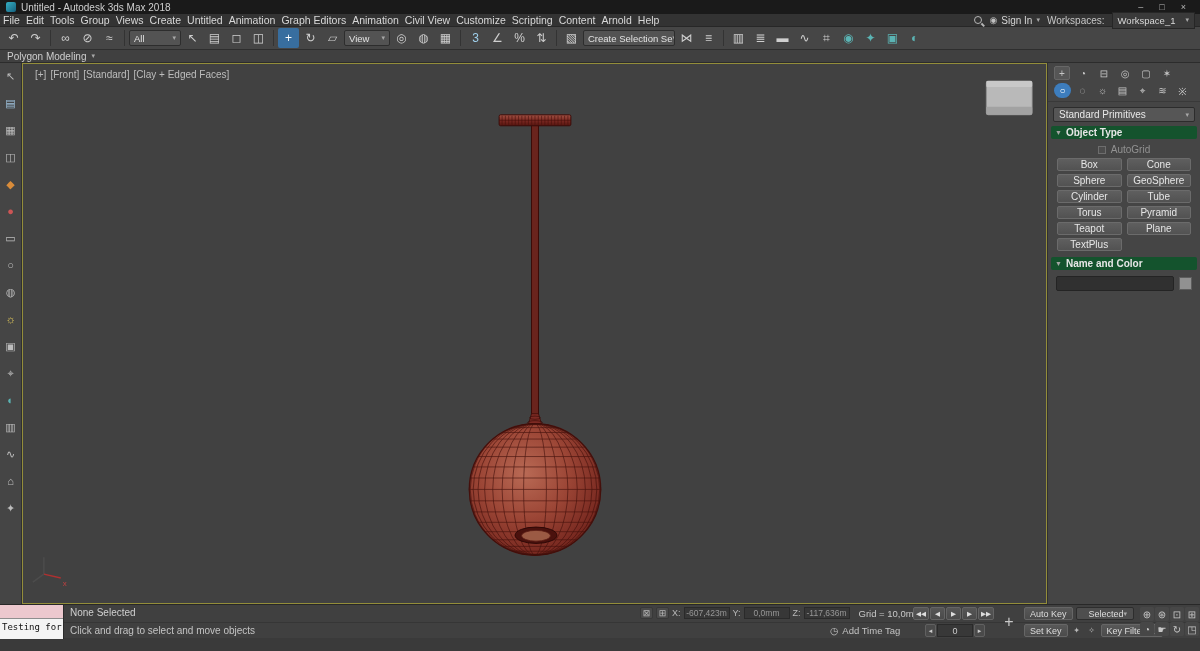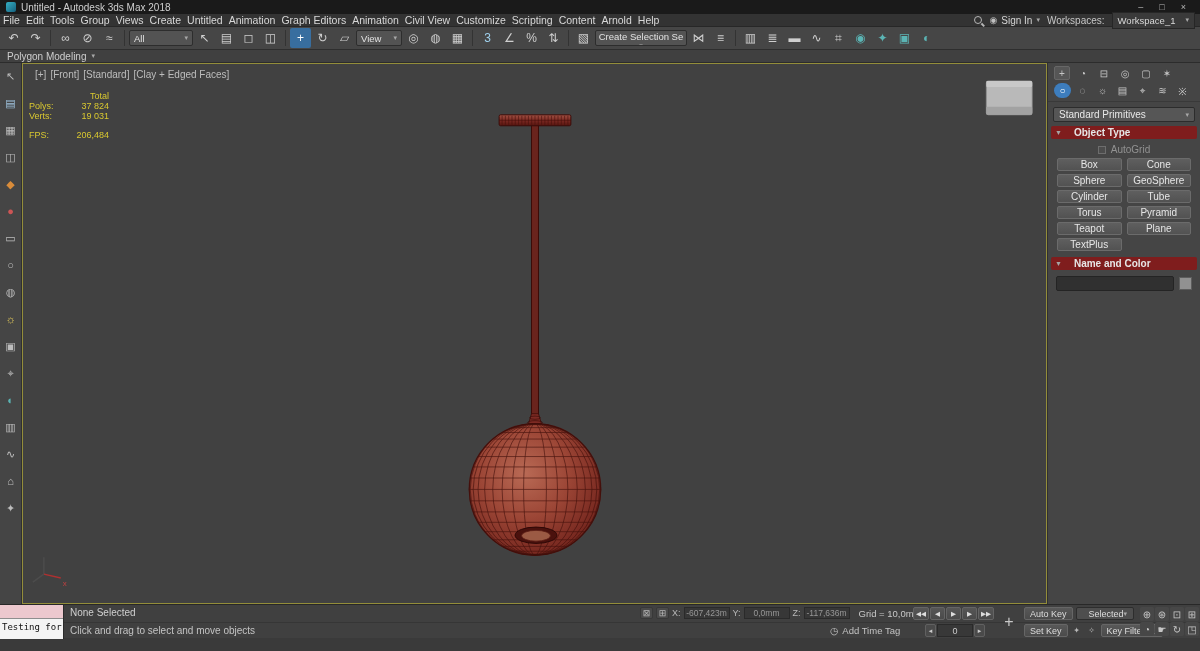--- a/index.html
+++ b/index.html
@@ -54,21 +54,21 @@
 
   
   .cmdpanel{width:153px;background:#454545;border-left:1px solid #303030;flex:none;font-size:10px}
   .cp-tabs{display:flex;gap:5px;padding:3px 4px 1px 6px}
   .cp-tab{width:16px;height:14px;display:flex;align-items:center;justify-content:center;color:#c6c6c6;font-size:10px;border-radius:2px}
   .cp-tab.active{background:#565656;border:1px solid #676767}
   .cp-cats{display:flex;gap:3px;padding:2px 4px 3px 6px;border-bottom:1px solid #393939}
   .cp-cat{width:17px;height:15px;display:flex;align-items:center;justify-content:center;color:#c6c6c6;font-size:10px;border-radius:8px}
   .cp-cat.active{background:#3d7dbd;color:#fff}
   .cp-dd{height:15px;background:#565656;border:1px solid #2c2c2c;border-radius:2px;margin:5px 5px 4px 5px;display:flex;align-items:center;justify-content:space-between;padding:0 5px;color:#e8e8e8;font-size:10px}
-  .rollout-hd{height:13px;background:#7f1d1d;border-radius:2px;margin:3px 3px 0 3px;display:flex;align-items:center;gap:12px;padding:0 4px;color:#e6e6e6;font-weight:bold;font-size:10px}
+  .rollout-hd{height:13px;background:#14532d;border-radius:2px;margin:3px 3px 0 3px;display:flex;align-items:center;gap:4px;padding:0 4px;color:#e6e6e6;font-weight:bold;font-size:10px}
   .rollout-hd .tri{font-size:7px;color:#a5a5a5;font-weight:normal}
   .autogrid{display:flex;align-items:center;justify-content:center;gap:5px;color:#929292;margin:5px 0 2px 0}
   .cbx{width:8px;height:8px;background:#4c4c4c;border:1px solid #6d6d6d}
   .cp-grid{display:grid;grid-template-columns:1fr 1fr;gap:3px 5px;margin:3px 9px 6px 9px}
   .cp-btn{height:13px;background:linear-gradient(#5f5f5f,#525252);border:1px solid #6b6b6b;border-radius:2px;color:#e6e6e6;font-size:10px;line-height:11px;cursor:default}
   .nc-body{display:flex;align-items:center;gap:5px;margin:6px 8px}
   .nc-input{flex:1;height:15px;background:#303030;border:1px solid #242424;border-radius:2px}
   .nc-swatch{width:13px;height:13px;background:#919191;border:1px solid #5d5d5d;flex:none}
 
   
@@ -149,21 +149,21 @@
   </div>
 
   <div class="toolbar" id="toolbar-icons">
       <span class="tb-icon">↶</span>
       <span class="tb-icon">↷</span>
       <span class="tb-sep"></span>
       <span class="tb-icon">∞</span>
       <span class="tb-icon">⊘</span>
       <span class="tb-icon">≈</span>
       <span class="tb-sep"></span>
-      <span class="tb-dd" style="width: 64px; justify-content: space-between;">
+      <span class="tb-dd" style="width: 52px; justify-content: space-between;">
         <span>All</span>
         <span class="caret">▾</span>
       </span>
       <span class="tb-icon">↖</span>
       <span class="tb-icon">▤</span>
       <span class="tb-icon">◻</span>
       <span class="tb-icon">◫</span>
       <span class="tb-sep"></span>
       <span class="tb-icon active">+</span>
       <span class="tb-icon">↻</span>
@@ -175,21 +175,21 @@
       <span class="tb-icon">◎</span>
       <span class="tb-icon">◍</span>
       <span class="tb-icon">▦</span>
       <span class="tb-sep"></span>
       <span class="tb-icon" style="color: rgb(159, 208, 236);">3</span>
       <span class="tb-icon">∠</span>
       <span class="tb-icon">%</span>
       <span class="tb-icon">⇅</span>
       <span class="tb-sep"></span>
       <span class="tb-icon">▧</span>
-      <span class="tb-dd" style="width: 92px; flex-direction: column;">
+      <span class="tb-dd" style="width: 92px;">
         <span>Create Selection Se</span>
         <span class="caret">▾</span>
       </span>
       <span class="tb-icon">⋈</span>
       <span class="tb-icon">≡</span>
       <span class="tb-sep"></span>
       <span class="tb-icon">▥</span>
       <span class="tb-icon">≣</span>
       <span class="tb-icon">▬</span>
       <span class="tb-icon">∿</span>
@@ -226,32 +226,20 @@
         <span class="lt-icon">✦</span>
       </div>
 
     <div class="viewport">
       <div class="vp-label" id="vp-label">
           <span>[+]</span>
           <span>[Front]</span>
           <span>[Standard]</span>
           <span>[Clay + Edged Faces]</span>
         </div>
-      <div class="vp-stats">
-        <span></span>
-          <span class="v">Total</span>
-        <span>Polys:</span>
-          <span class="v">37 824</span>
-        <span>Verts:</span>
-          <span class="v">19 031</span>
-        <span class="gap"></span>
-          <span class="gap"></span>
-        <span>FPS:</span>
-          <span class="v">206,484</span>
-      </div>
 
       <svg id="vp-svg" viewBox="0 0 1025 541">
         <defs>
           <radialGradient id="lampG" cx="42%" cy="38%" r="75%">
             <stop offset="0" stop-color="#b96a55"></stop>
             <stop offset="0.45" stop-color="#9c4636"></stop>
             <stop offset="0.8" stop-color="#7a2a21"></stop>
             <stop offset="1" stop-color="#5f1b14"></stop>
           </radialGradient>
           <linearGradient id="flangeG" x1="0" y1="0" x2="0" y2="1">

